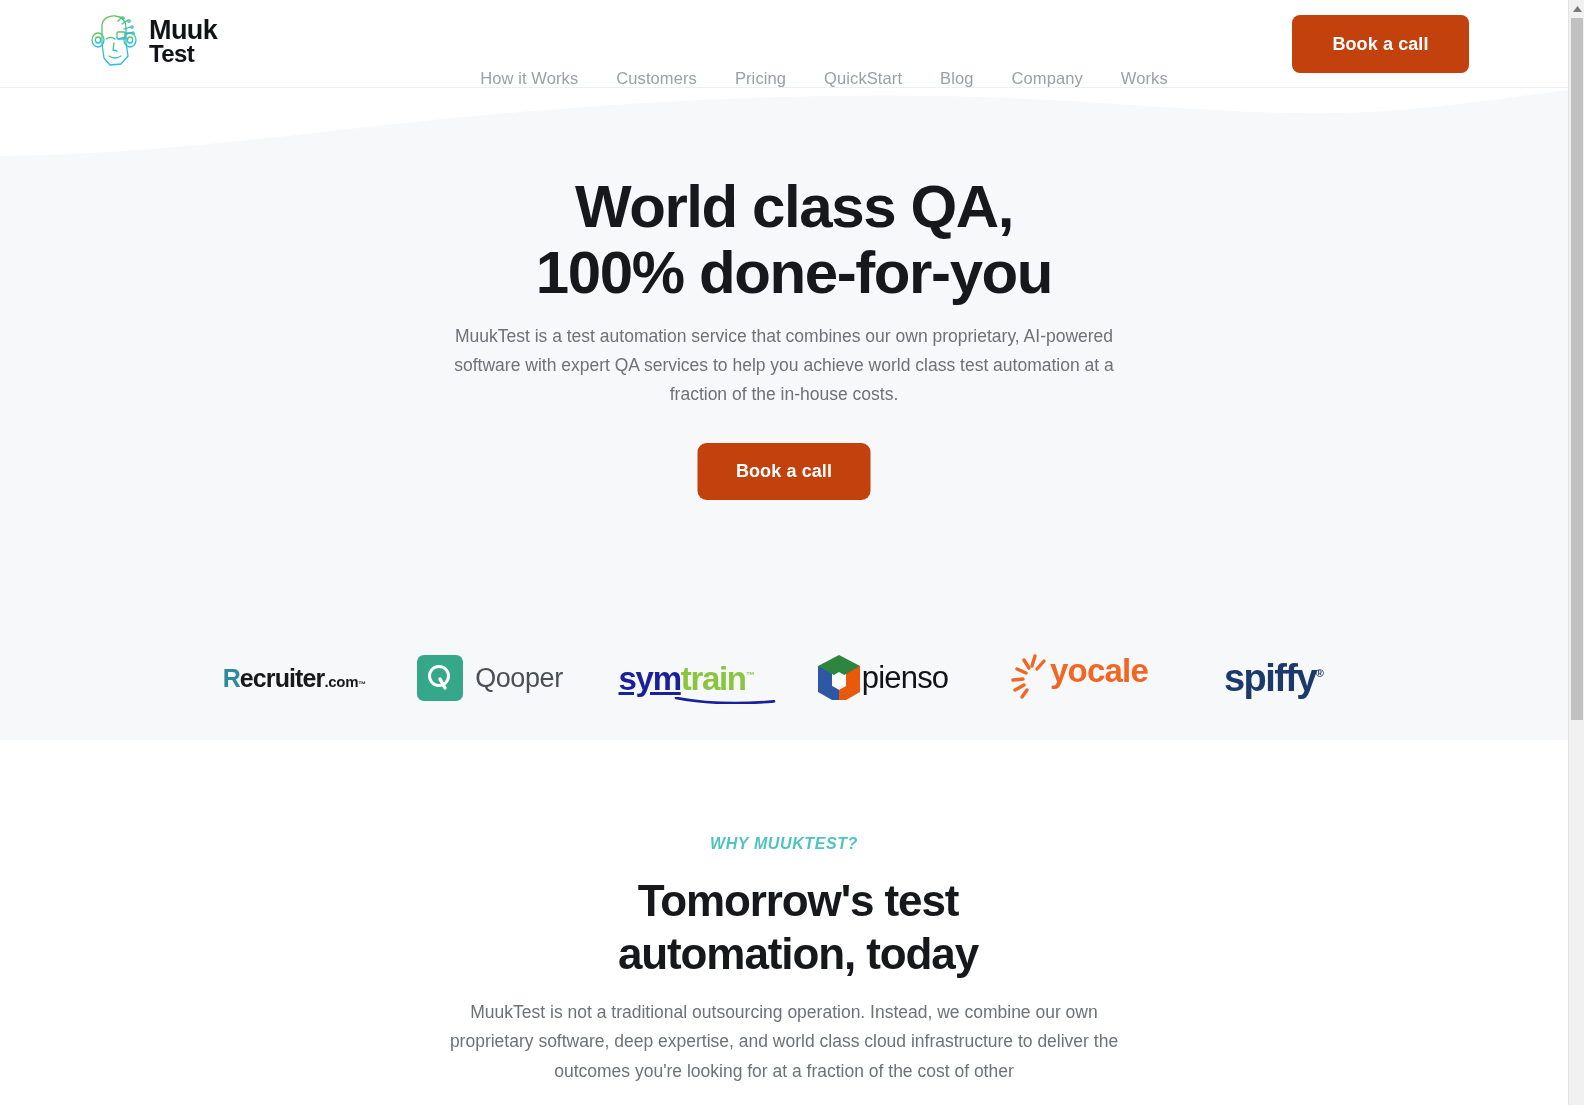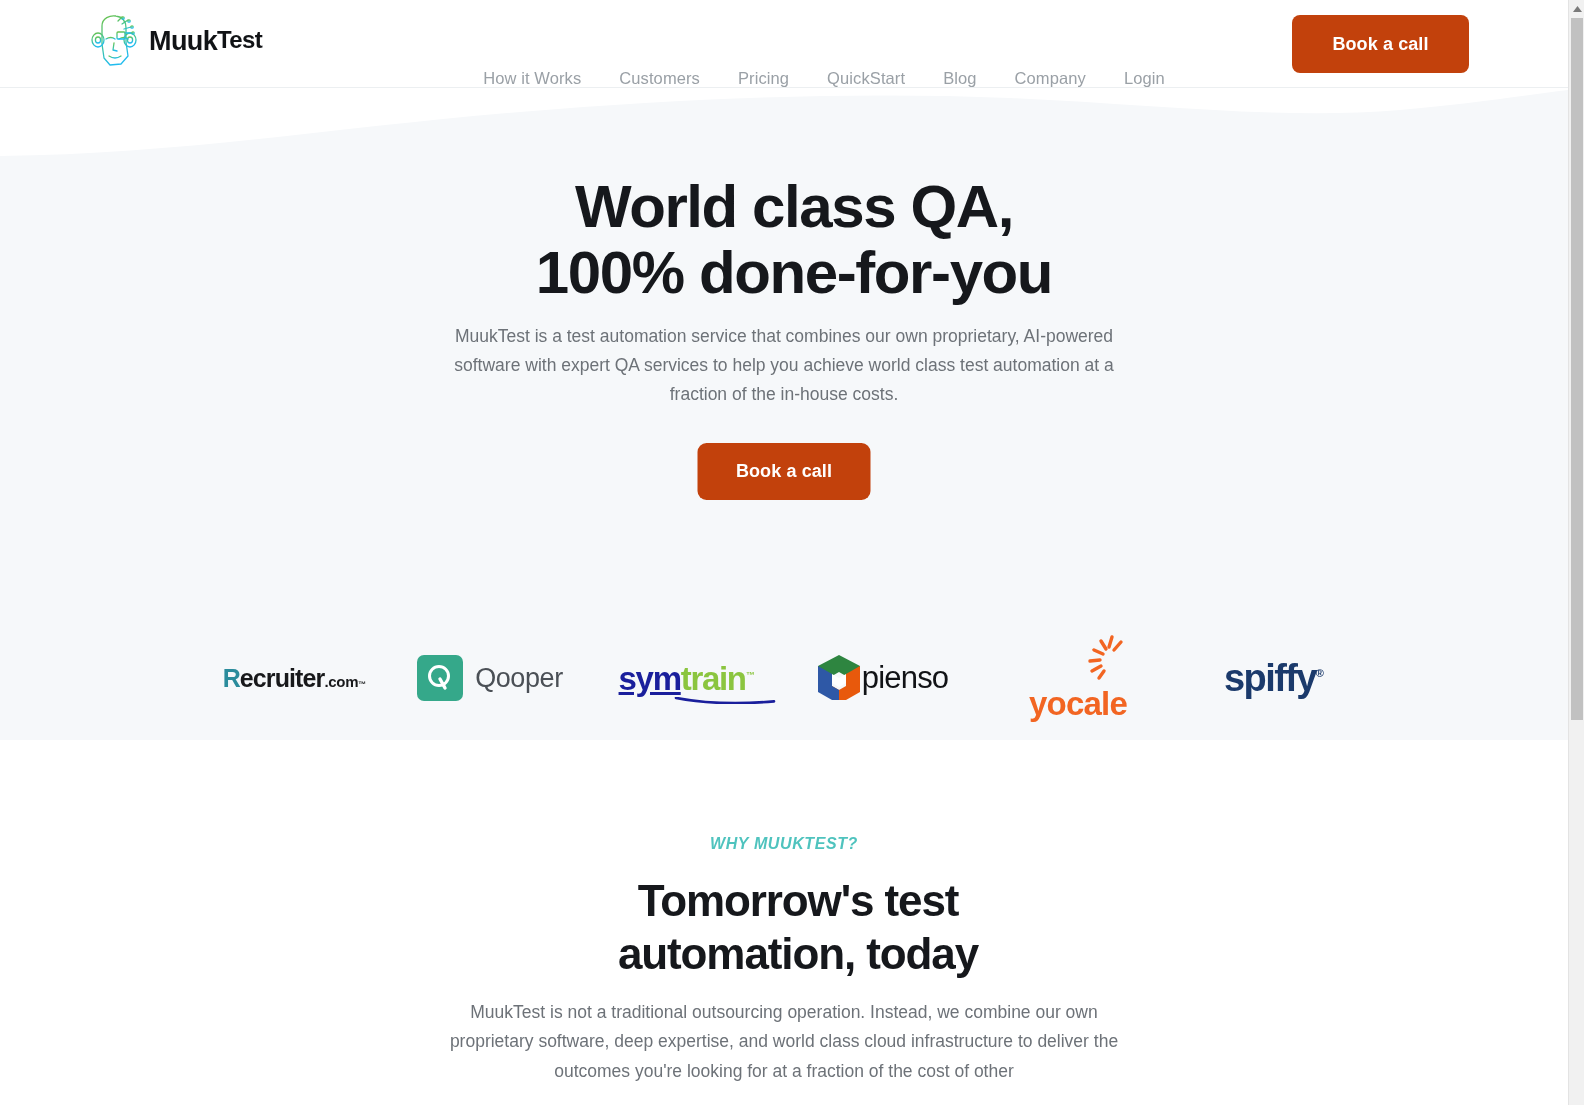--- a/index.html
+++ b/index.html
@@ -28,21 +28,21 @@
     border-bottom:1px solid #eceff1;
     z-index:20;
   }
   .brand {
     position:absolute; left:88px; top:12px;
     display:flex; align-items:center; gap:9px;
     text-decoration:none;
   }
   .brand-mark { width:52px; height:60px; display:block; }
   .brand-word {
-    display:flex; 
+    display:flex; flex-direction:column;
     line-height:0.93;
     font-weight:800;
     font-size:27px;
     color:#111316;
     letter-spacing:-0.6px;
   }
   .brand-word .l2 { font-size:24px; }
 
   #nav {
     position:absolute; left:0; top:0;
@@ -157,21 +157,21 @@
   .lg-symtrain .tm { font-size:9px; font-weight:600; color:#8bc53f; vertical-align:super; }
   .lg-symtrain .swoosh {
     position:absolute; left:50px; bottom:-9px; width:112px; height:7px;
   }
 
   
   .lg-pienso { display:flex; align-items:center; }
   .lg-pienso .txt { font-size:31px; color:#111316; letter-spacing:-0.8px; }
 
   
-  .lg-yocale { position:relative; display:flex; align-items:flex-end;flex-direction:column; }
+  .lg-yocale { position:relative; display:flex; align-items:flex-start; }
   .lg-yocale .txt { font-size:33px; font-weight:700; color:#f26522; letter-spacing:-0.8px; }
 
   
   .lg-spiffy { font-size:38px; font-weight:800; color:#1b3a6b; letter-spacing:-1.6px; }
   .lg-spiffy .reg { font-size:11px; vertical-align:super; font-weight:700; letter-spacing:0; }
 
   
   #why {
     position:absolute; left:0; top:740px;
     width:1568px; height:365px;
@@ -257,21 +257,21 @@
     </a>
 
     <nav id="nav">
       <div class="navwrap">
         <a class="nav-link" href="#">How it Works</a>
         <a class="nav-link" href="#">Customers</a>
         <a class="nav-link" href="#">Pricing</a>
         <a class="nav-link" href="#">QuickStart</a>
         <a class="nav-link" href="#">Blog</a>
         <a class="nav-link" href="#">Company</a>
-        <a class="nav-link" href="#">Login</a>
+        <a class="nav-link" href="#">Works</a>
       </div>
     </nav>
 
     <a class="btn" id="header-cta" href="#">Book a call</a>
   </header>
 
   <section id="hero">
 
     <svg id="hero-wave" viewBox="0 0 1568 80" preserveAspectRatio="none">
       <path d="M0 80 L0 68 C180 66 330 40 520 24 C700 9 860 4 1010 10 C1150 16 1280 32 1400 22 C1470 16 1520 8 1568 2 L1568 80 Z" fill="#f6f8fa"></path>

